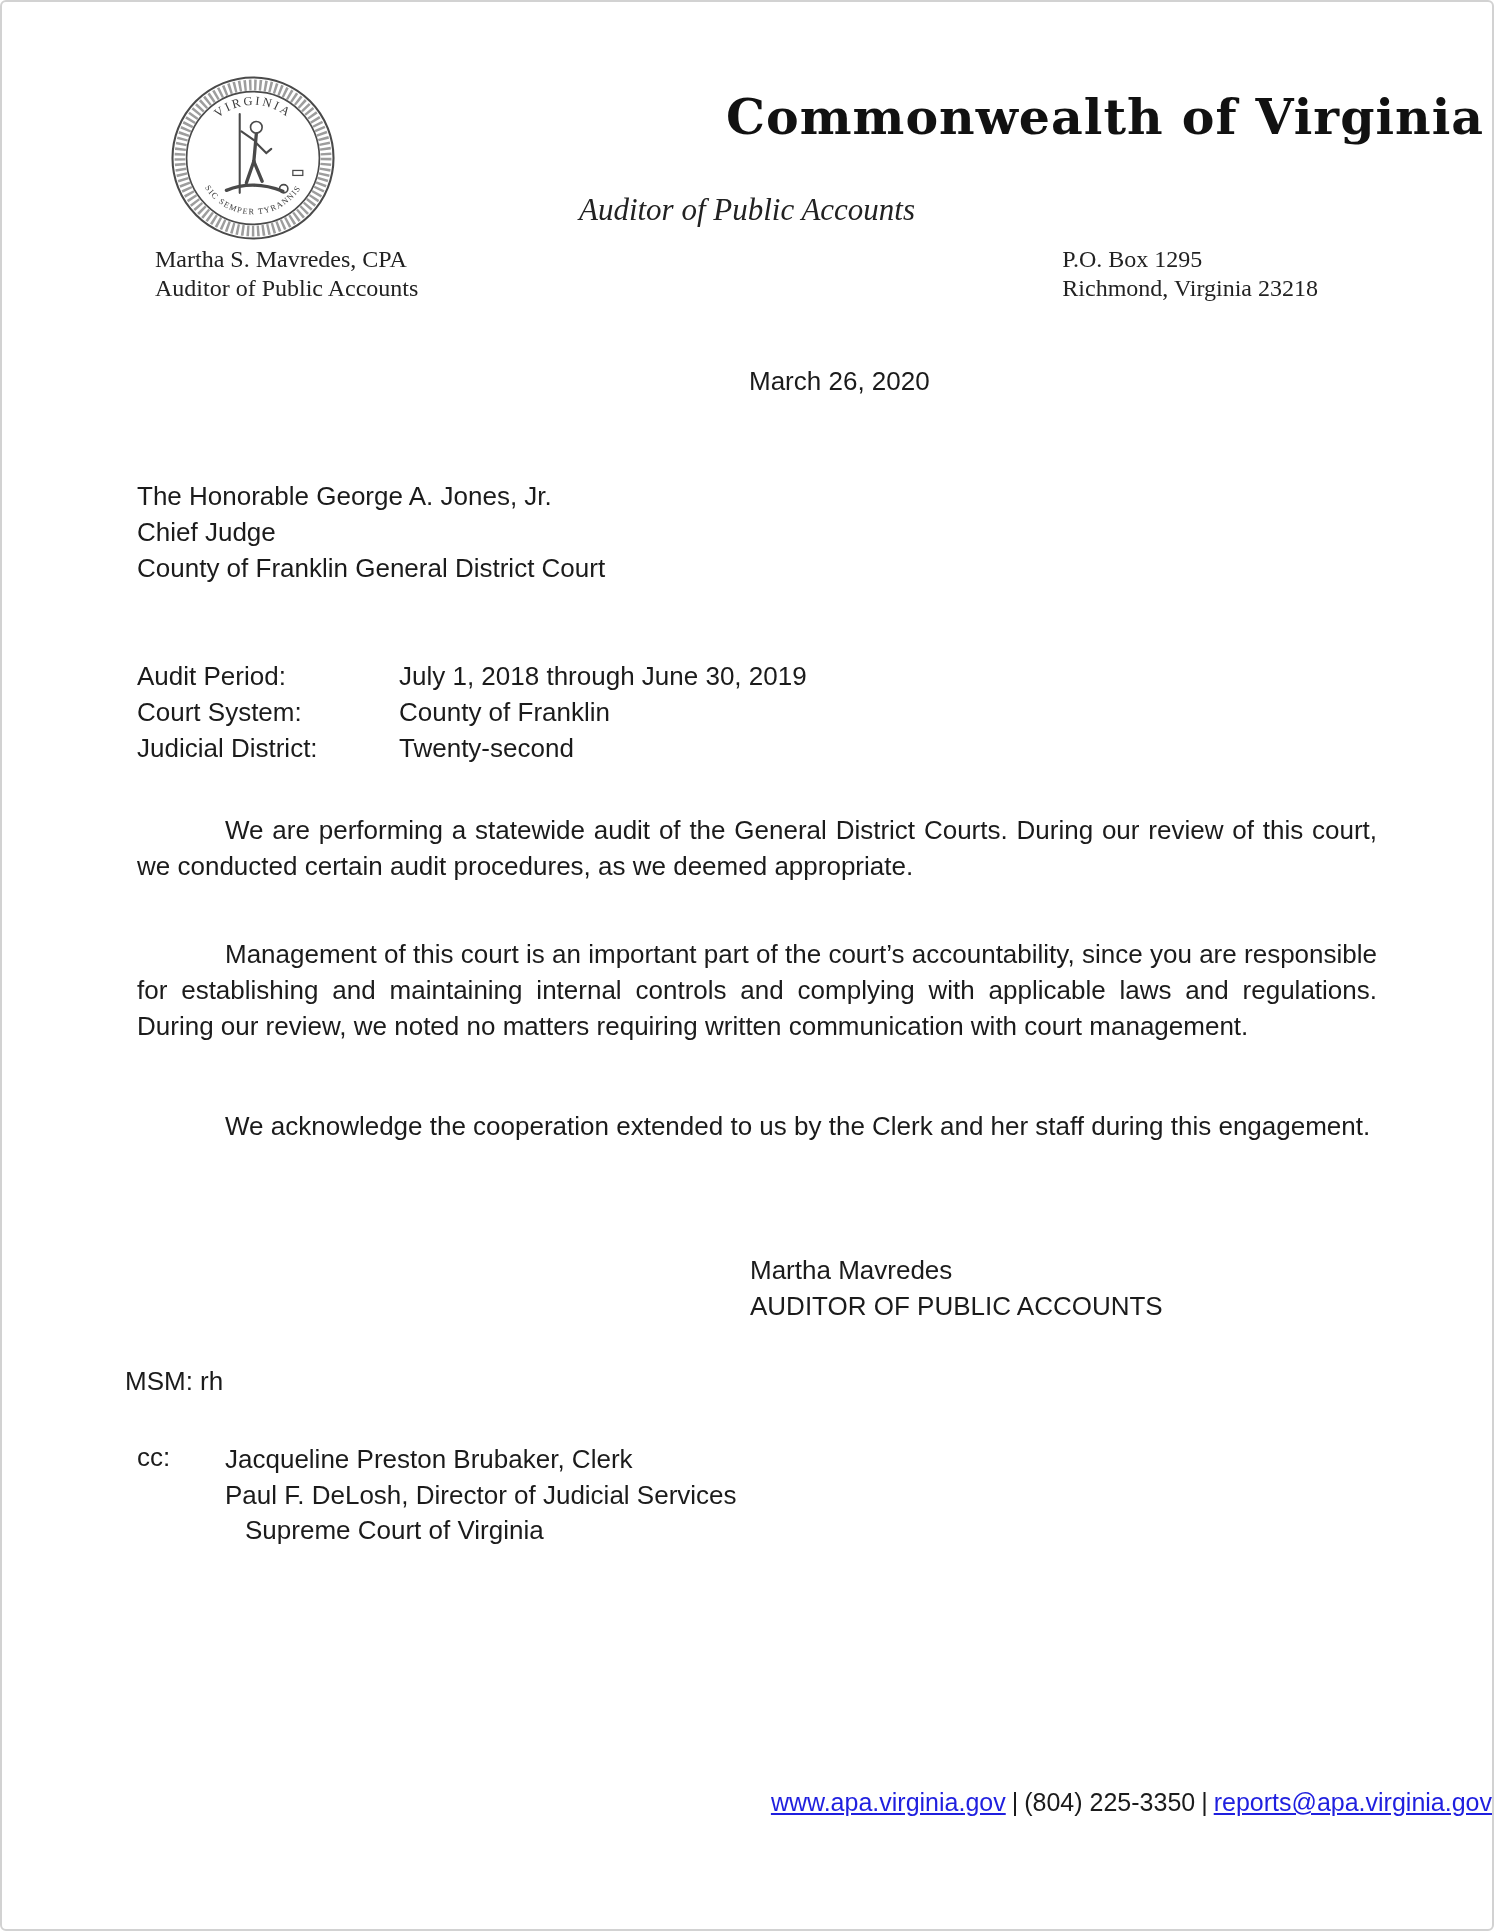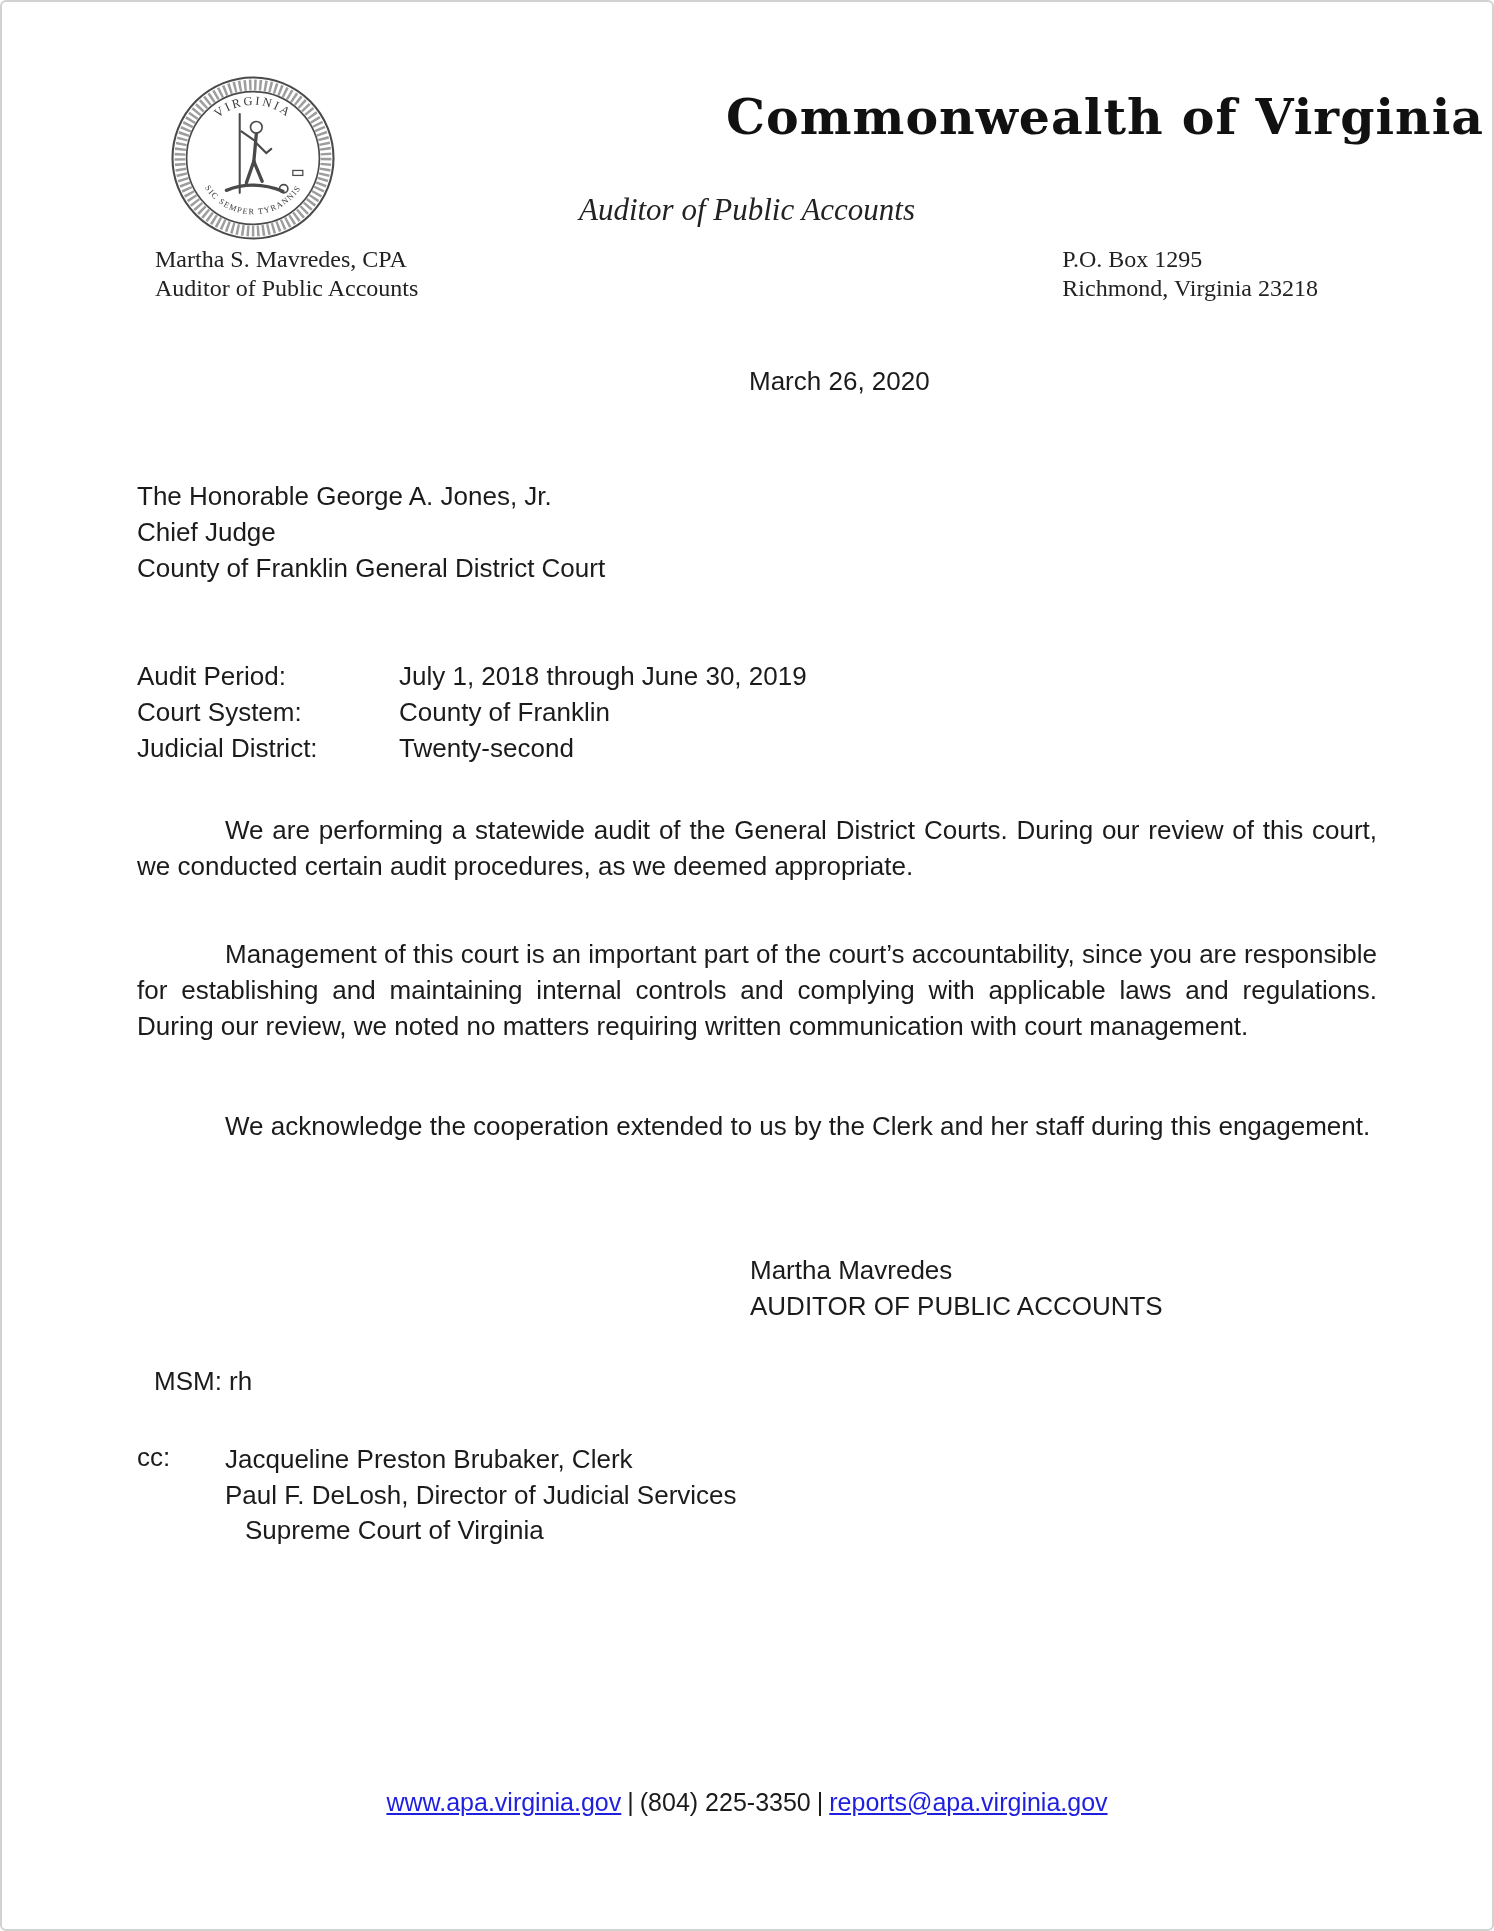--- a/index.html
+++ b/index.html
@@ -61,29 +61,29 @@
     left: 135px; width: 1240px;
     font-size: 26px; line-height: 36px;
     text-align: justify;
     text-indent: 88px;
     margin: 0;
   }
   .p1 { top: 810px; }
   .p2 { top: 934px; }
   .p3 { top: 1106px; }
   .signature { left: 748px; top: 1250px; font-size: 26px; line-height: 36px; }
-  .reference { left: 152px; top: 1364px; font-size: 26px; }
+  .reference { left: 123px; top: 1364px; font-size: 26px; }
   .cc-label { left: 135px; top: 1440px; font-size: 26px; }
   .cc-list { left: 223px; top: 1440px; font-size: 26px; line-height: 35.5px; }
   .cc-list .cc-extra { padding-left: 20px; }
 
   
   .footer {
     left: 0; right: 0; top: 1786px;
-    text-align: center;
+    text-align: right;
     font-size: 25px;
     color: #1b1b1b;
   }
   .footer a {
     color: #1f1fdf;
     text-decoration: underline;
     cursor: pointer;
   }
   .footer .sep { color: #1b1b1b; padding: 0 6px; }
 

